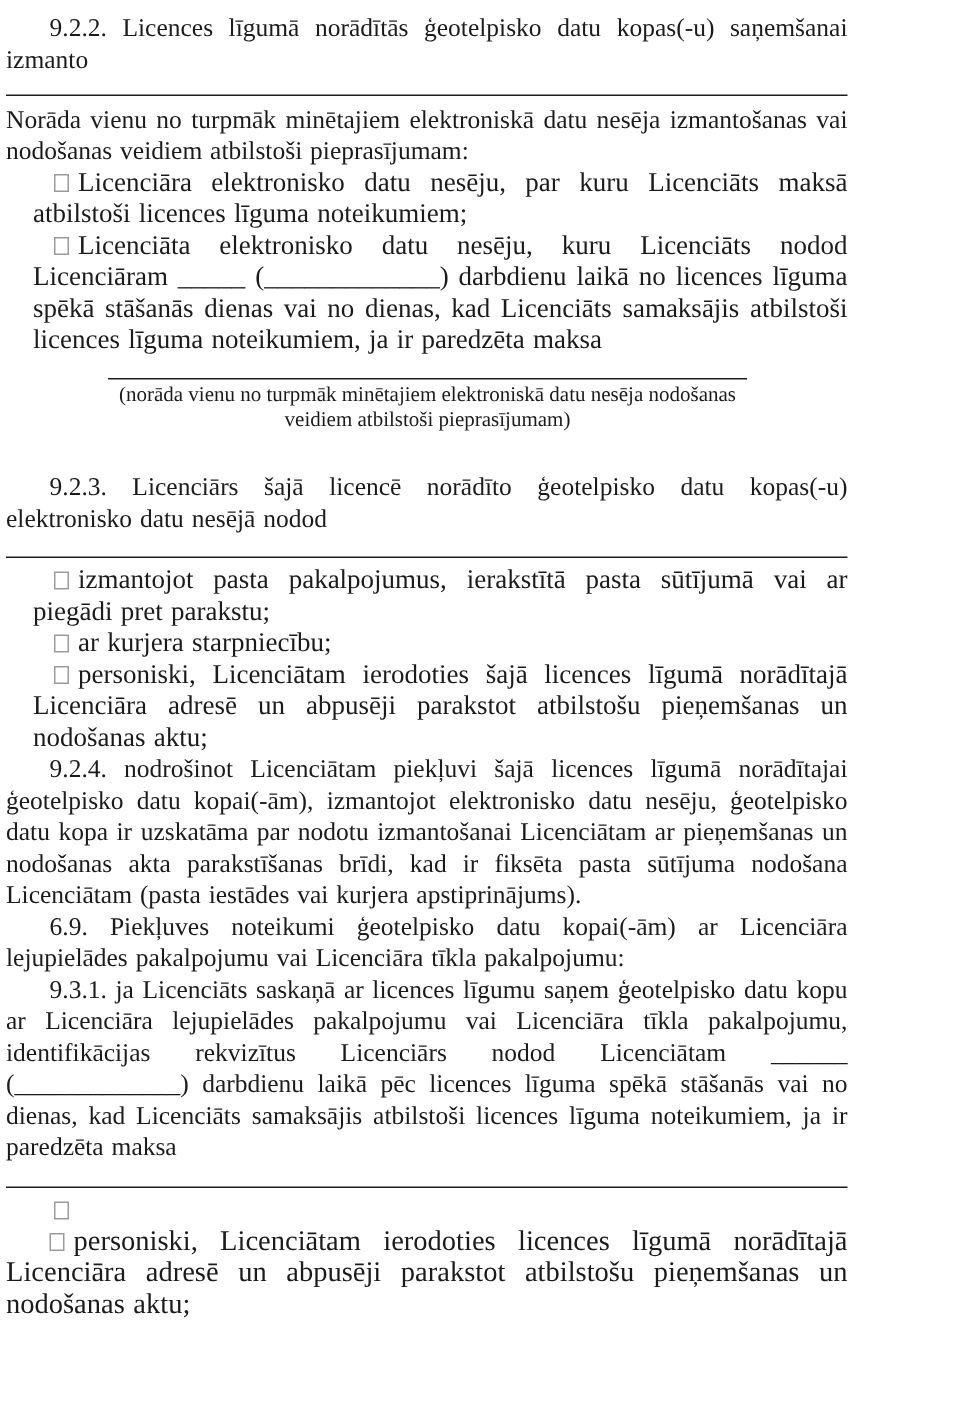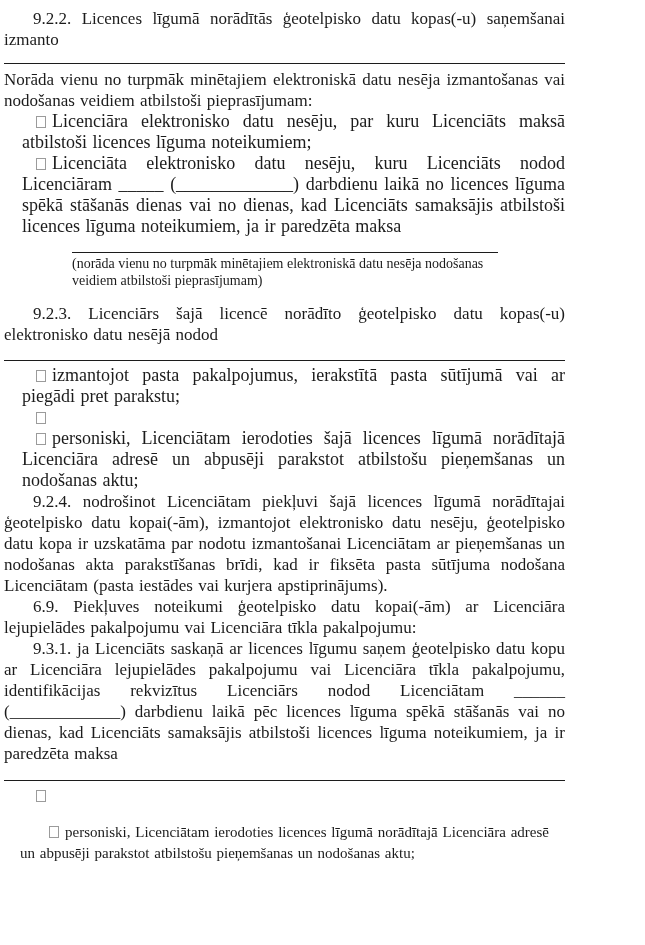--- a/index.html
+++ b/index.html
@@ -42,23 +42,23 @@
   .bullet-hang {
     margin: 0 0 0 39px;
     text-indent: -7px;
     font-size: 17px;
     line-height: 21px;
     text-align: justify;
     word-spacing: 1px;
   }
   
   .bullet-flat {
-    margin: 16px;
+    margin: 0;
     text-indent: 29px;
-    font-size: 15px;
+    font-size: 19px;
     line-height: 21px;
     text-align: justify;
     word-spacing: 1px;
   }
   .cb {
     display: inline-block;
     width: 8px;
     height: 10px;
     border: 1px solid #9b9b9b;
     background: #ffffff;
@@ -77,22 +77,23 @@
   .sep-caption {
     border: 0;
     border-top: 1.4px solid #1c1c1c;
     margin: 15px 67px 2px 68px;
     height: 0;
   }
   .caption {
     margin: 0 67px 0 68px;
     font-size: 14px;
     line-height: 17px;
+    text-align: center;
   }
-  .mt15 { margin-top: 14px; }
+  .mt15 { margin-top: 25px; }
 </style>
 </head>
 <body>
 
 <div class="page">
 
   <p class="para indent">9.2.2. Licences līgumā norādītās ģeotelpisko datu kopas(-u) saņemšanai izmanto</p>
 
   <hr class="sep">
 
@@ -106,21 +107,21 @@
 
   <p class="caption">(norāda vienu no turpmāk minētajiem elektroniskā datu nesēja nodošanas veidiem atbilstoši pieprasījumam)</p>
 
   <p class="para indent mt15">9.2.3. Licenciārs šajā licencē norādīto ģeotelpisko datu kopas(-u) elektronisko datu nesējā nodod</p>
 
   <hr class="sep sep-mid">
 
 
   <p class="bullet"><span class="cb"></span><span>izmantojot pasta pakalpojumus, ierakstītā pasta sūtījumā vai ar piegādi pret parakstu;</span></p>
 
-  <p class="bullet"><span class="cb"></span></p>
+  <p class="bullet"><span class="cb"></span><span>ar kurjera starpniecību;</span></p>
 
   <p class="bullet"><span class="cb"></span><span>personiski, Licenciātam ierodoties šajā licences līgumā norādītajā Licenciāra adresē un abpusēji parakstot atbilstošu pieņemšanas un nodošanas aktu;</span></p>
 
   <p class="para indent">9.2.4. nodrošinot Licenciātam piekļuvi šajā licences līgumā norādītajai ģeotelpisko datu kopai(-ām), izmantojot elektronisko datu nesēju, ģeotelpisko datu kopa ir uzskatāma par nodotu izmantošanai Licenciātam ar pieņemšanas un nodošanas akta parakstīšanas brīdi, kad ir fiksēta pasta sūtījuma nodošana Licenciātam (pasta iestādes vai kurjera apstiprinājums).</p>
 
   <p class="para indent">6.9. Piekļuves noteikumi ģeotelpisko datu kopai(-ām) ar Licenciāra lejupielādes pakalpojumu vai Licenciāra tīkla pakalpojumu:</p>
 
   <p class="para indent">9.3.1. ja Licenciāts saskaņā ar licences līgumu saņem ģeotelpisko datu kopu ar Licenciāra lejupielādes pakalpojumu vai Licenciāra tīkla pakalpojumu, identifikācijas rekvizītus Licenciārs nodod Licenciātam ______ (_____________) darbdienu laikā pēc licences līguma spēkā stāšanās vai no dienas, kad Licenciāts samaksājis atbilstoši licences līguma noteikumiem, ja ir paredzēta maksa</p>
 
   <hr class="sep sep-late">

